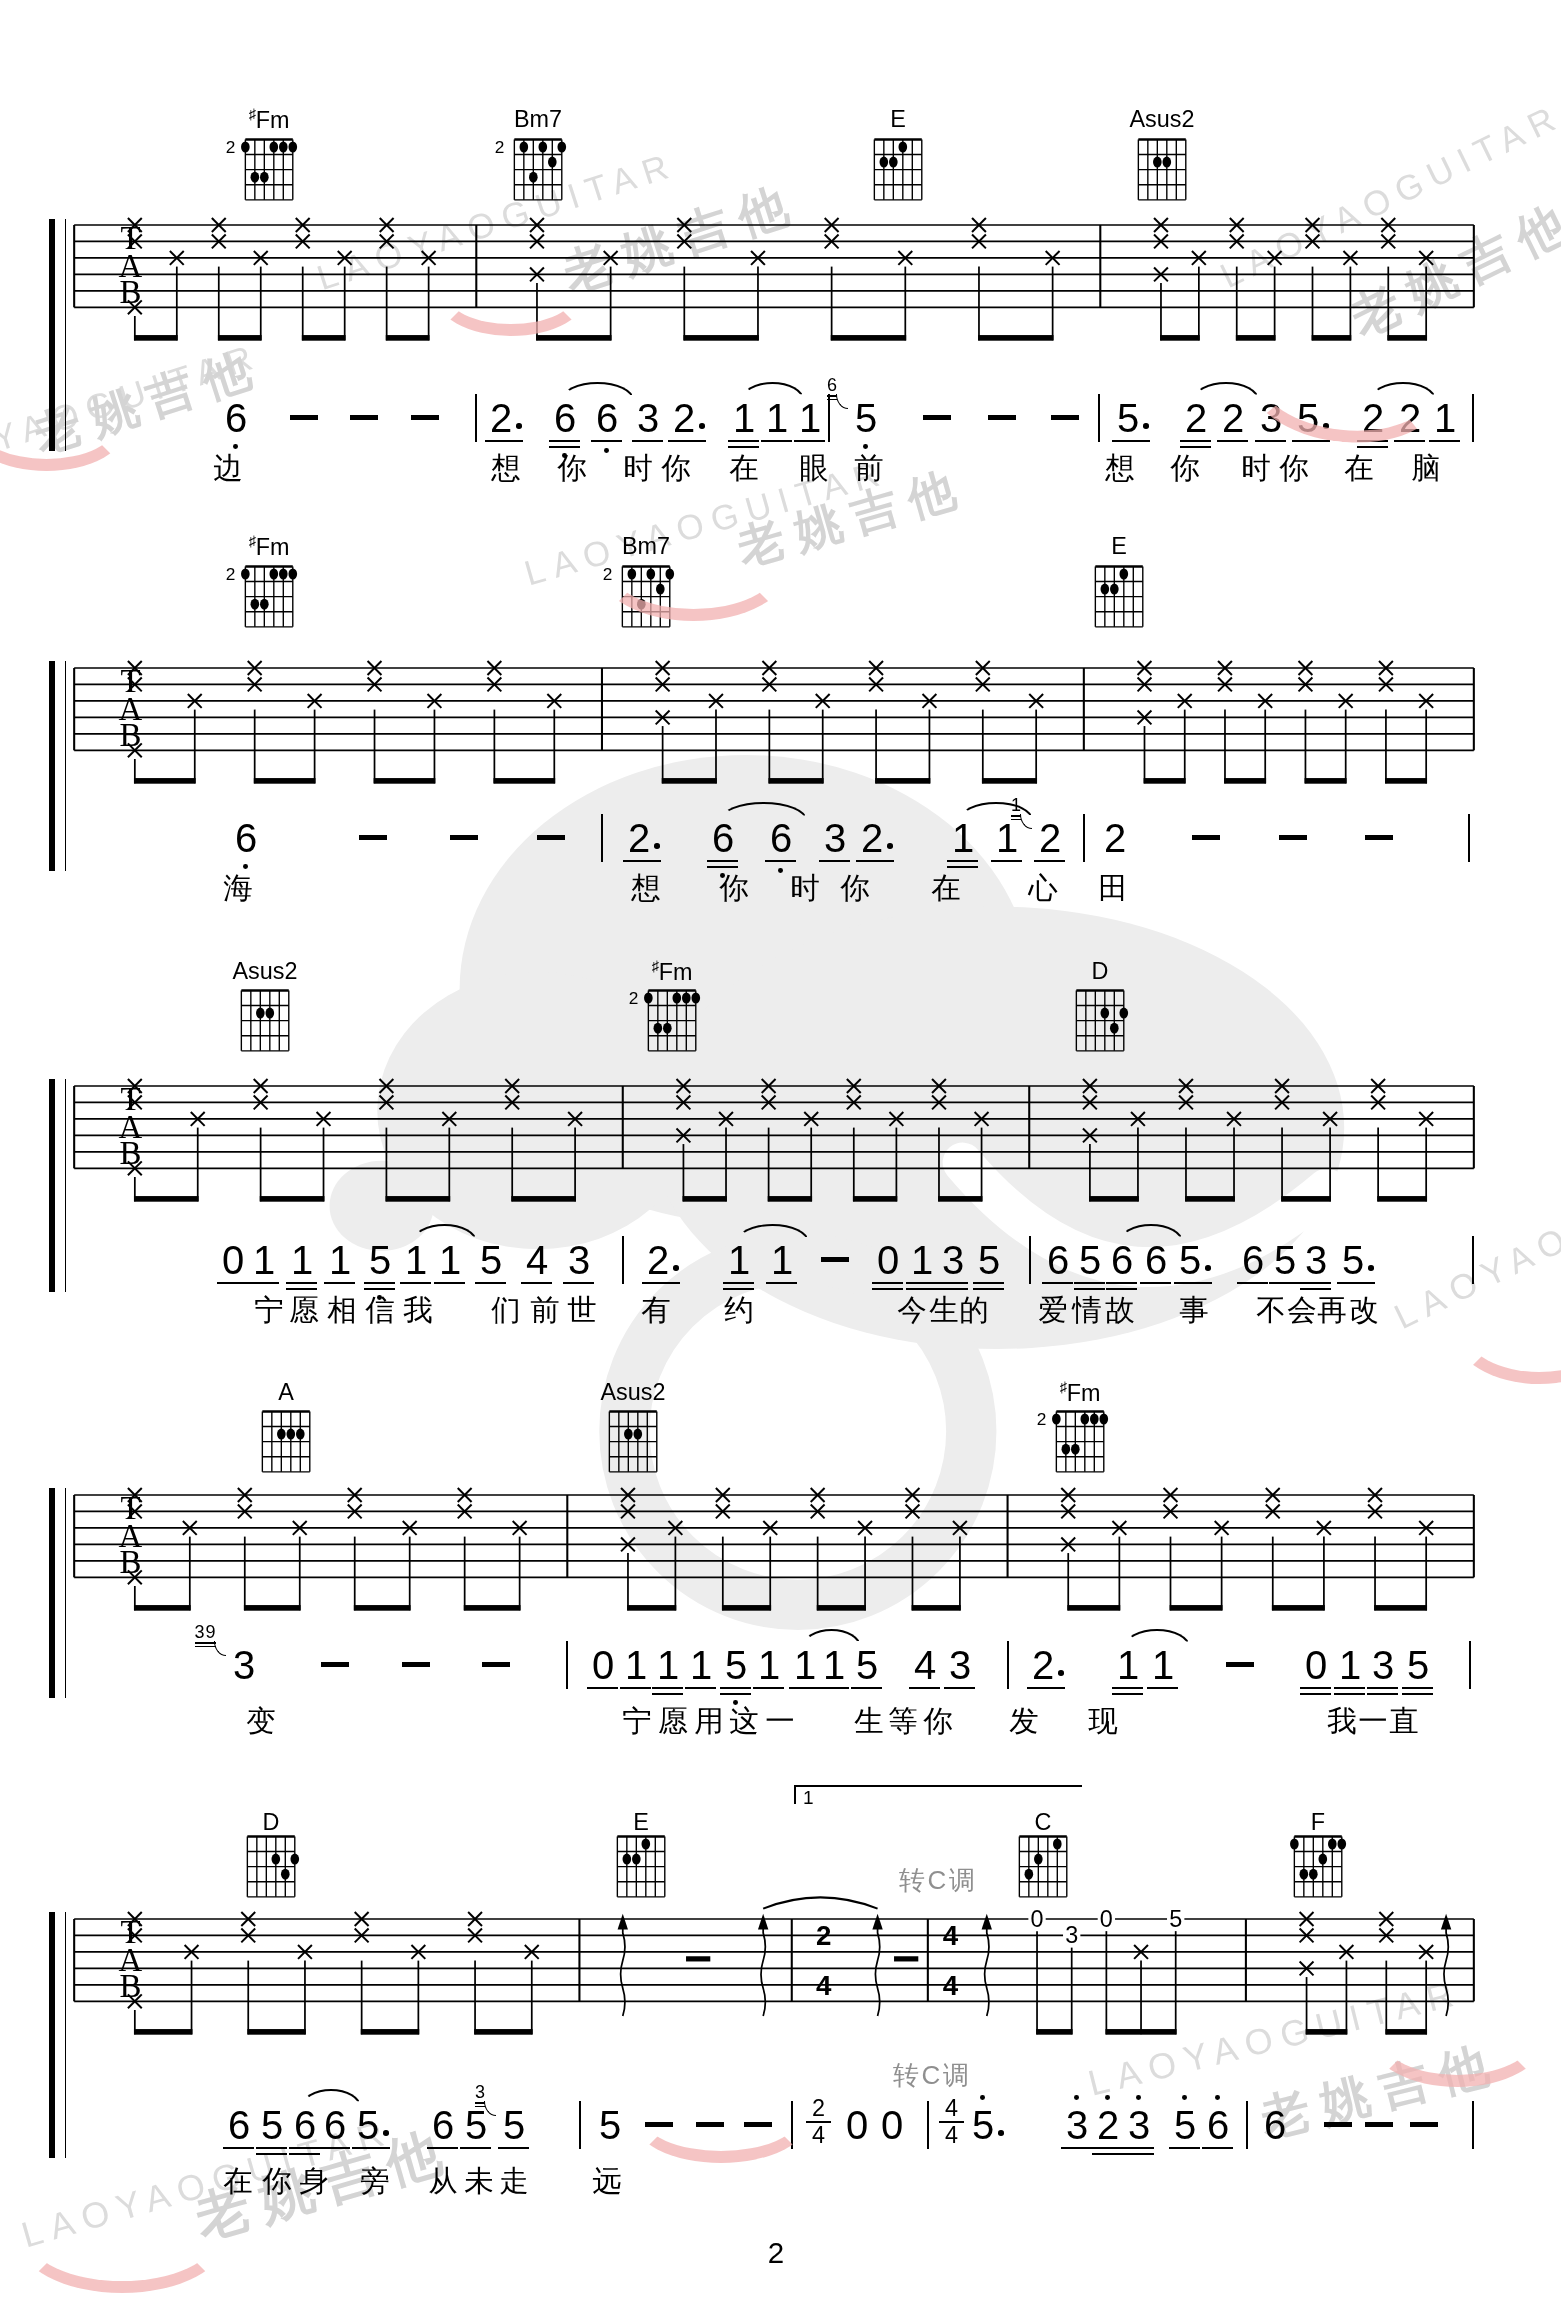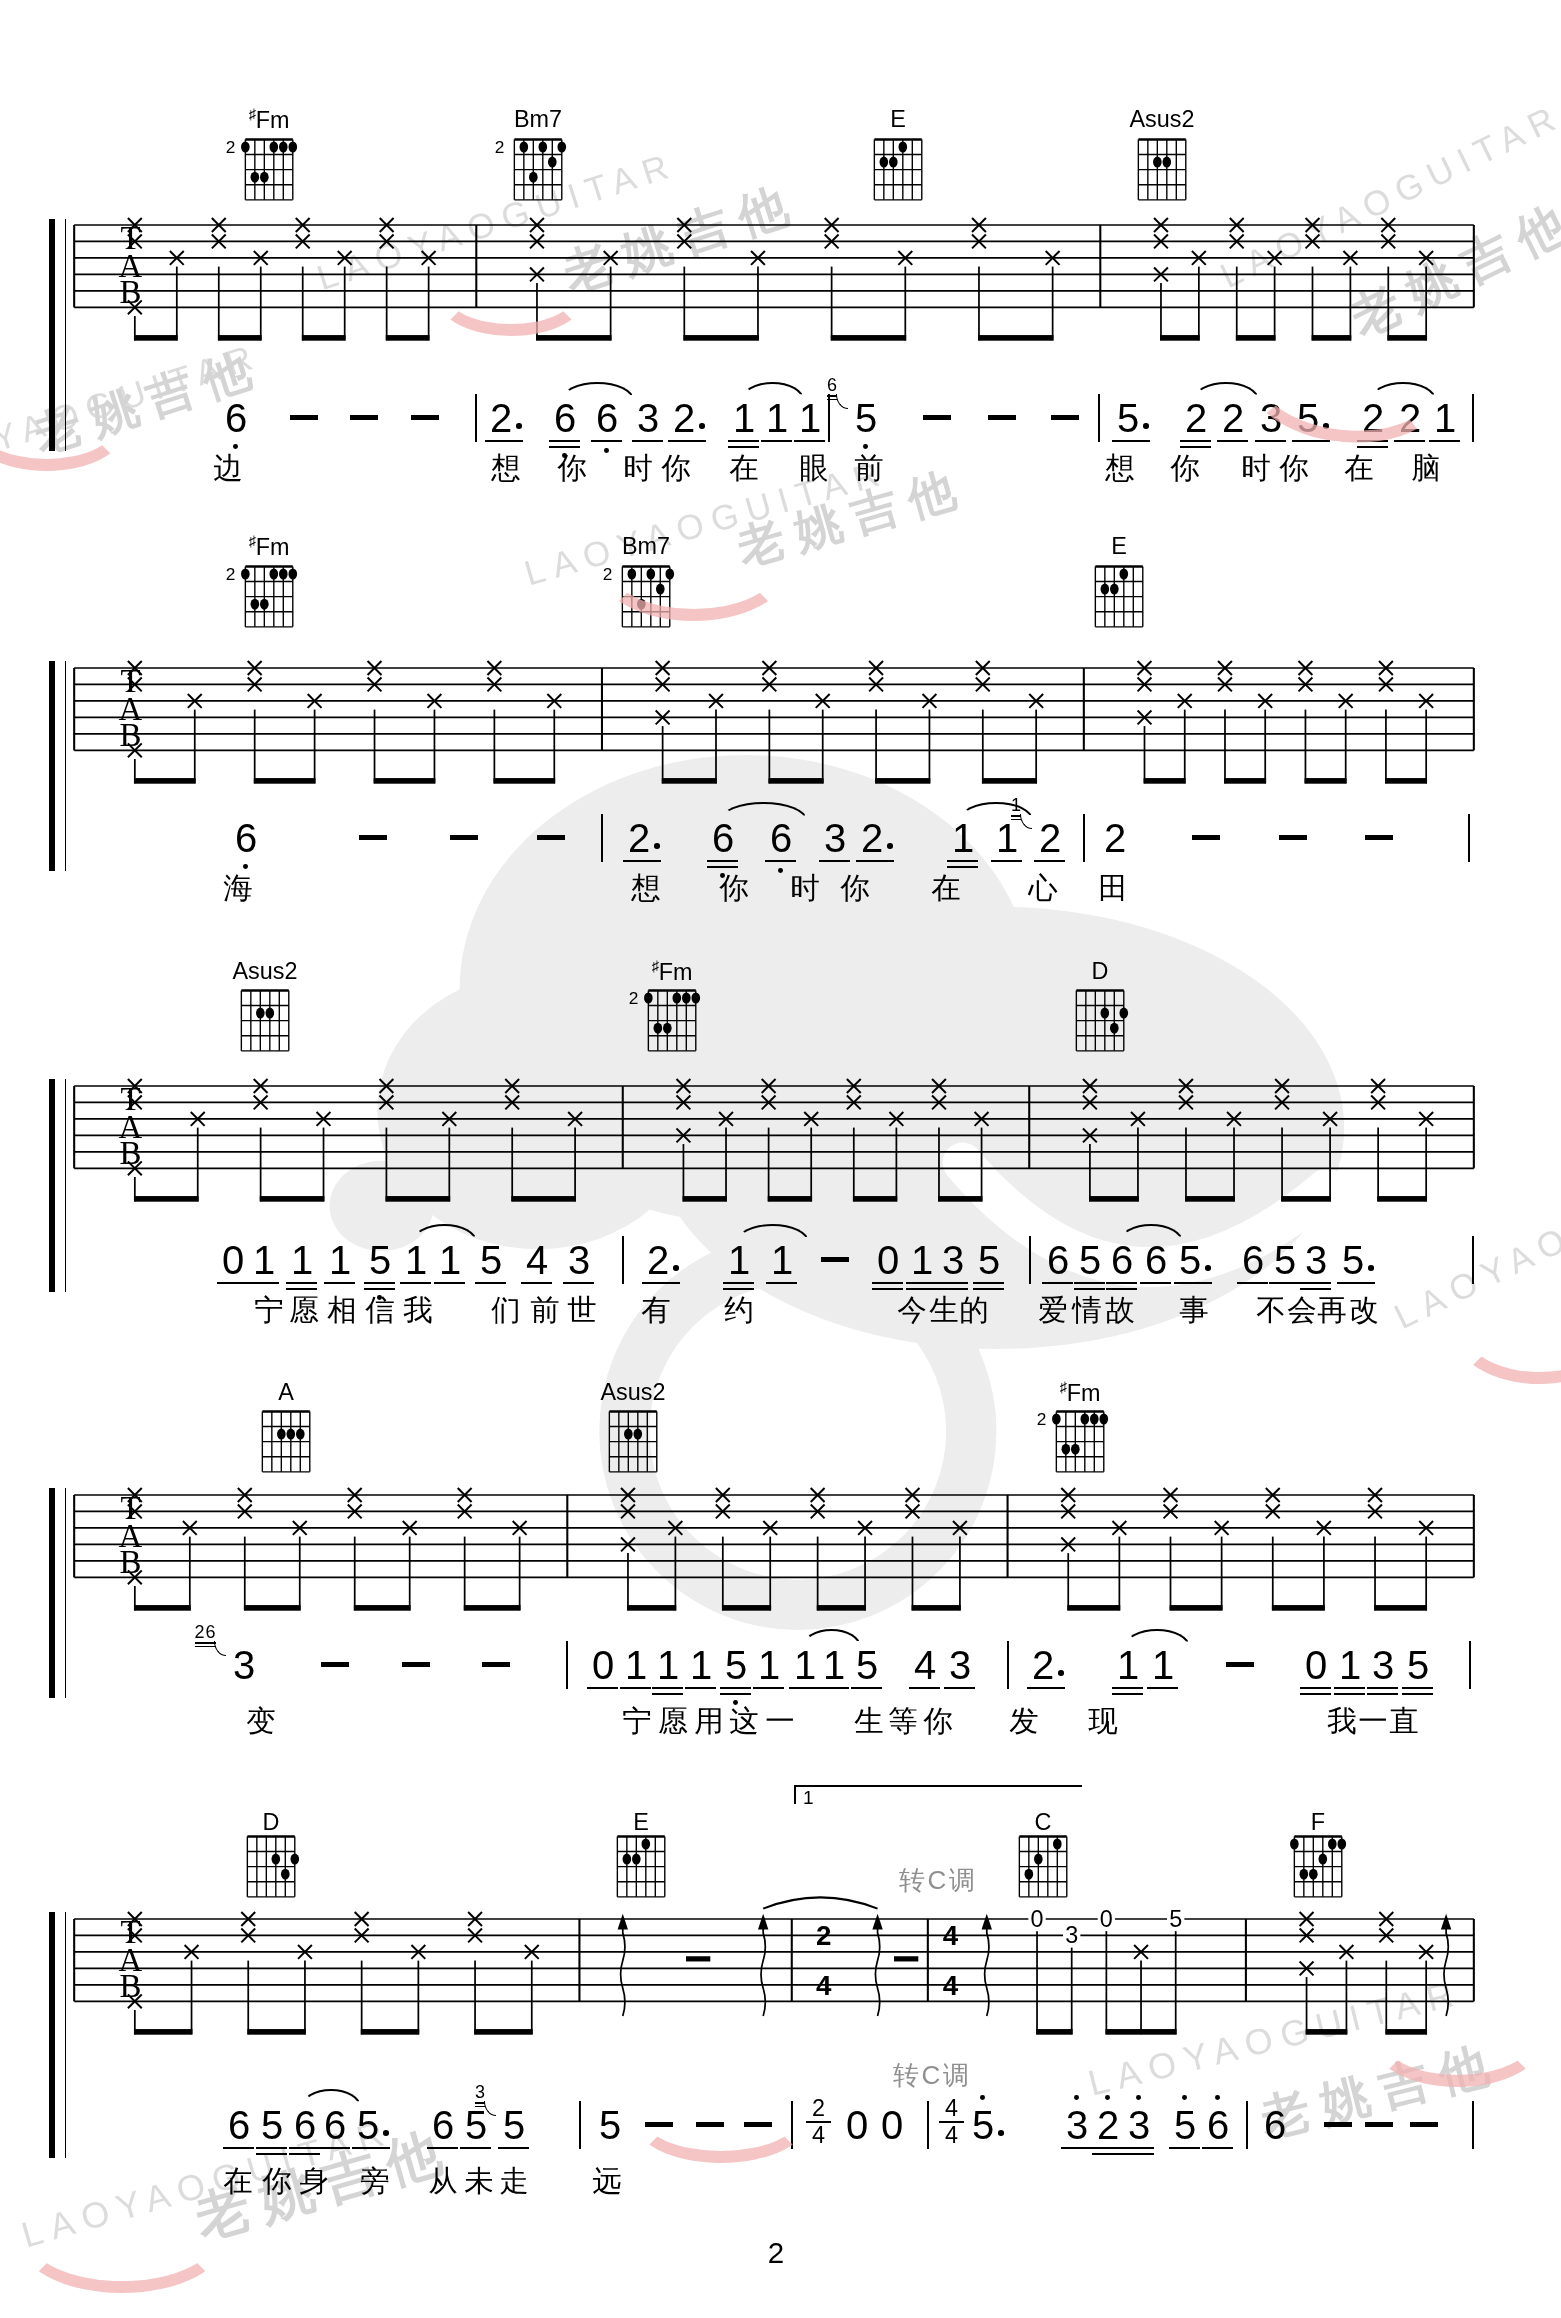--- a/index.html
+++ b/index.html
@@ -1015,21 +1015,21 @@
             <line x1="1637" y1="120" x2="1653" y2="136" stroke="#000" stroke-width="2.3"></line>
             <line x1="1637" y1="136" x2="1653" y2="120" stroke="#000" stroke-width="2.3"></line>
             <line x1="1645" y1="138" x2="1645" y2="223" stroke="#000" stroke-width="2"></line>
             <rect x="1231" y="217" width="61" height="6.5" fill="#000"></rect>
             <rect x="1349" y="217" width="61" height="6.5" fill="#000"></rect>
             <rect x="1467" y="217" width="61" height="6.5" fill="#000"></rect>
             <rect x="1585" y="217" width="61" height="6.5" fill="#000"></rect>
           </g>
         </svg>
         <div style="left: 0px; top: 1644px; position: absolute; width: 1561px; height: 0px;">
-          <div class="jp-tok" style="left: 224px; top: 0px;"><span>3</span><div class="jp-grace" style="left: -29.5px; top: -21px;"><span>26</span><div class="gl" style="bottom: -1.7px; width: 21px;"></div><div class="gl" style="bottom: -5.2px; width: 21px;"></div></div><div class="jp-garc" style="left: -10.4px; top: -3.5px;"></div></div>
+          <div class="jp-tok" style="left: 224px; top: 0px;"><span>3</span><div class="jp-grace" style="left: -29.5px; top: -21px;"><span>39</span><div class="gl" style="bottom: -1.7px; width: 21px;"></div><div class="gl" style="bottom: -5.2px; width: 21px;"></div></div><div class="jp-garc" style="left: -10.4px; top: -3.5px;"></div></div>
           <div class="jp-dash" style="left: 321px; top: 18px; width: 28px;"></div>
           <div class="jp-dash" style="left: 402px; top: 18px; width: 28px;"></div>
           <div class="jp-dash" style="left: 482px; top: 18px; width: 28px;"></div>
           <div class="jp-bar" style="left: 566px; top: -2.6px; height: 48px;"></div>
           <div class="jp-tok" style="left: 583px; top: 0px;"><span>0</span><div class="jp-u" style="top: 43px; left: 4.3px; width: 31px;"></div></div>
           <div class="jp-tok" style="left: 616px; top: 0px;"><span>1</span><div class="jp-u" style="top: 43px; left: 4.3px; width: 31px;"></div></div>
           <div class="jp-tok" style="left: 648px; top: 0px;"><span>1</span><div class="jp-u" style="top: 43px; left: 4.3px; width: 31px;"></div><div class="jp-u" style="top: 49px; left: 4.3px; width: 31px;"></div></div>
           <div class="jp-tok" style="left: 681px; top: 0px;"><span>1</span><div class="jp-u" style="top: 43px; left: 4.3px; width: 31px;"></div></div>
           <div class="jp-tok" style="left: 716px; top: 0px;"><span>5</span><div class="jp-u" style="top: 43px; left: 4.3px; width: 31px;"></div><div class="jp-u" style="top: 49px; left: 4.3px; width: 31px;"></div><div class="jp-dot" style="top: 56px;"></div></div>
           <div class="jp-tok" style="left: 749px; top: 0px;"><span>1</span><div class="jp-u" style="top: 43px; left: 4.3px; width: 31px;"></div></div>

